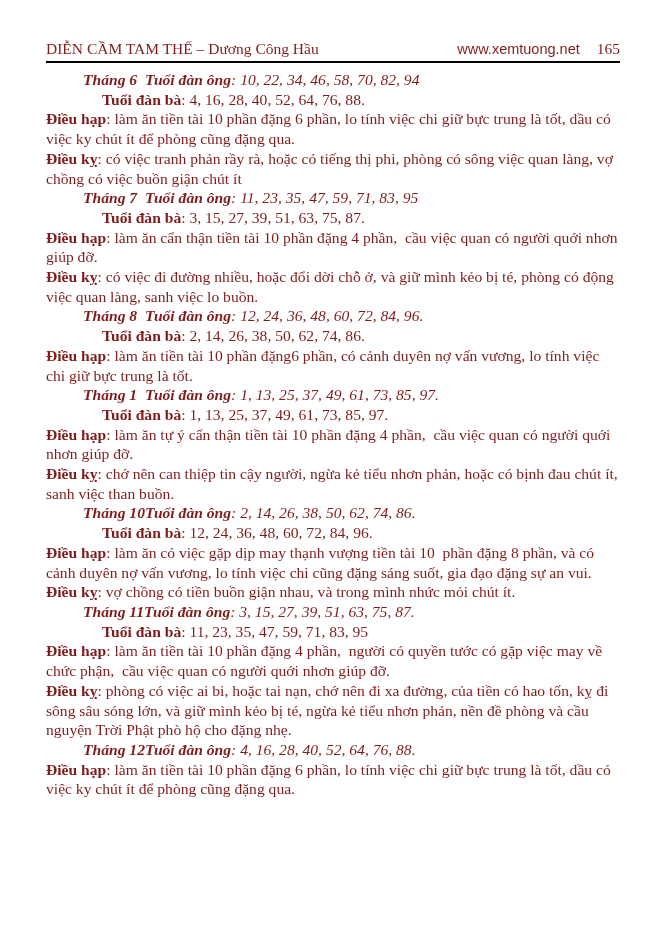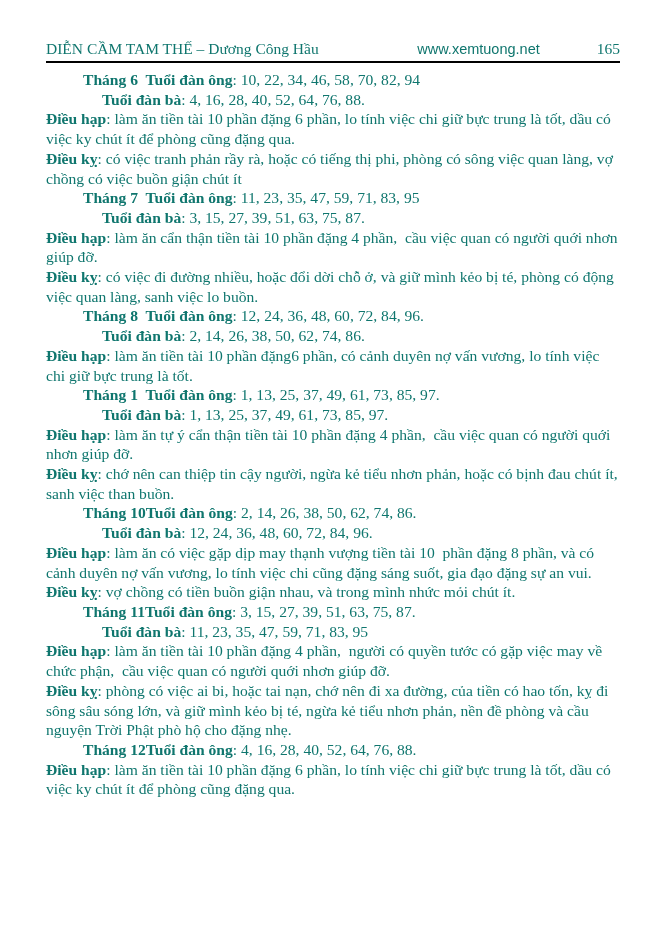--- a/index.html
+++ b/index.html
@@ -7,37 +7,37 @@
     padding: 0;
     background: #ffffff;
   }
   .page {
     position: relative;
     width: 661px;
     height: 933px;
     background: #ffffff;
     overflow: hidden;
     font-family: "Liberation Serif", serif;
-    color: #0f766e;
+    color: #7f1d1d;
   }
   .header {
     position: absolute;
     left: 46px;
     right: 41px;
     top: 40px;
     display: flex;
     justify-content: space-between;
     align-items: baseline;
     font-size: 15.5px;
     white-space: nowrap;
   }
   .header-right {
     display: flex;
     align-items: baseline;
-    gap: 57px;
+    gap: 17px;
   }
   .header-site {
     font-family: "Liberation Sans", sans-serif;
     font-size: 14.5px;
   }
   .header-rule {
     position: absolute;
     left: 46px;
     right: 41px;
     top: 61px;
@@ -49,21 +49,21 @@
     left: 46px;
     right: 41px;
     top: 70px;
     font-size: 15.6px;
     line-height: 19.7px;
   }
   .content p {
     margin: 0;
     white-space: pre-wrap;
   }
-  .month-line { text-indent: 37px; }
+  .month-line { text-indent: 37px; font-style: italic; }
   .women-line { text-indent: 56px; }
   .b { font-weight: bold; }
 </style>
 </head>
 <body>
 
 <div class="page">
 
   <div class="header">
     <span class="header-title">DIỄN CẦM TAM THẾ – Dương Công Hầu</span>

